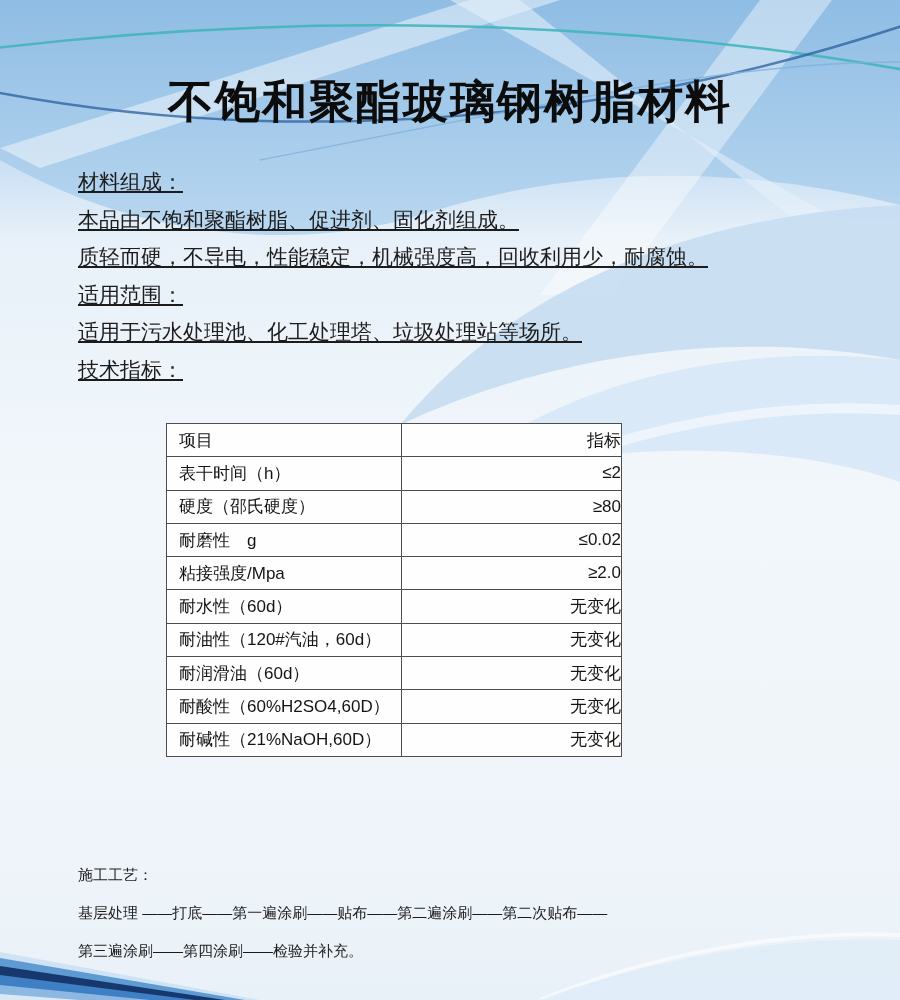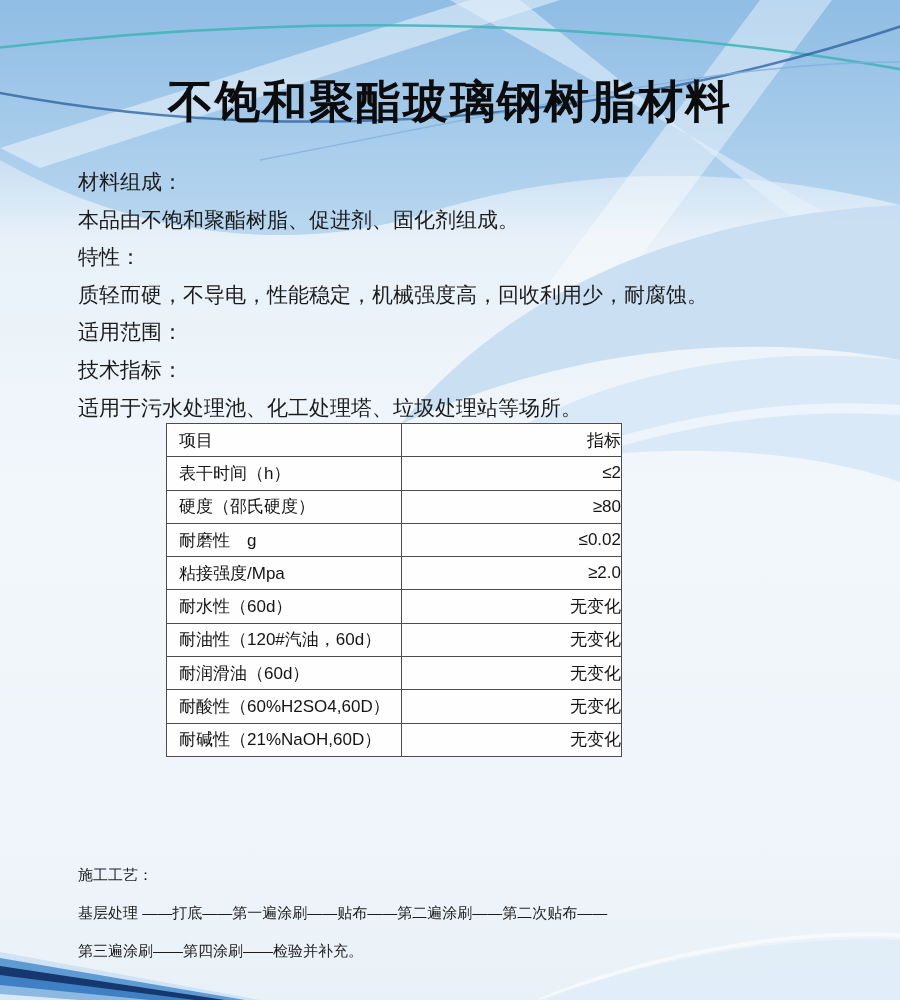--- a/index.html
+++ b/index.html
@@ -17,21 +17,21 @@
   .content{position:absolute;left:0;top:0;width:900px;height:1000px;z-index:1;}
   .title{
     position:absolute;left:0;top:72px;width:900px;margin:0;
     text-align:center;font-size:45px;font-weight:bold;color:#0c0c0c;
     letter-spacing:2px;
   }
   .intro{
     position:absolute;left:78px;top:163px;width:760px;
     font-size:21px;line-height:37.6px;color:#1c1c1c;
   }
-  .intro .line{white-space:nowrap;}
+  .intro .line{white-space:nowrap;text-decoration:underline;}
   .spec-table{
     position:absolute;left:166px;top:423px;width:442px;
     border-collapse:collapse;background:#fefefe;
     font-size:17px;color:#141414;table-layout:fixed;
   }
   .spec-table td,.spec-table th{
     border:1px solid #4d4d4d;height:32.3px;padding:0;
     font-weight:normal;overflow:hidden;white-space:nowrap;
   }
   .spec-table .c-item{width:222px;text-align:left;padding-left:12px;}
@@ -82,25 +82,24 @@
     </g>
   </svg>
 
   <div class="content">
 
     <h1 class="title">不饱和聚酯玻璃钢树脂材料</h1>
 
     <div class="intro">
       <div class="line">材料组成：</div>
       <div class="line">本品由不饱和聚酯树脂、促进剂、固化剂组成。</div>
-      <div class="line">特性：</div>
       <div class="line">质轻而硬，不导电，性能稳定，机械强度高，回收利用少，耐腐蚀。</div>
       <div class="line">适用范围：</div>
+      <div class="line">适用于污水处理池、化工处理塔、垃圾处理站等场所。</div>
       <div class="line">技术指标：</div>
-      <div class="line">适用于污水处理池、化工处理塔、垃圾处理站等场所。</div>
     </div>
 
     <table class="spec-table">
       <thead>
         <tr>
           <th class="c-item">项目</th>
           <th class="c-val">指标</th>
         </tr>
       </thead>
       <tbody>

